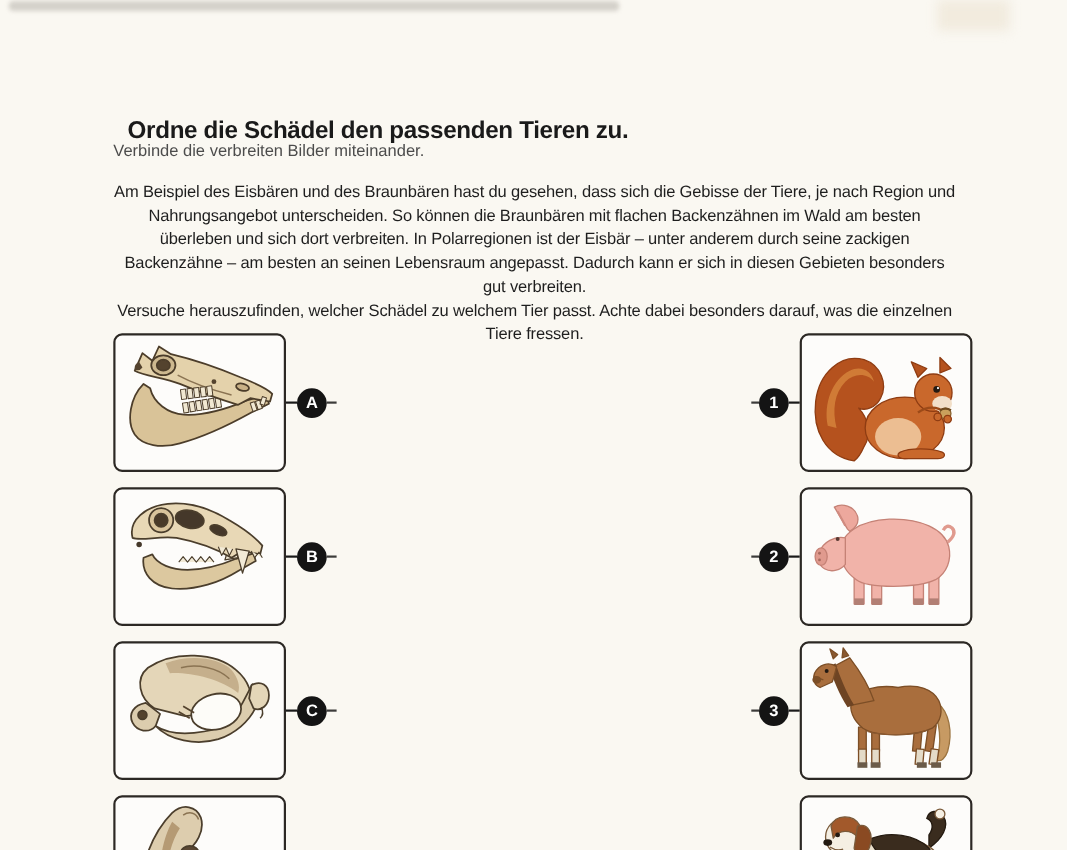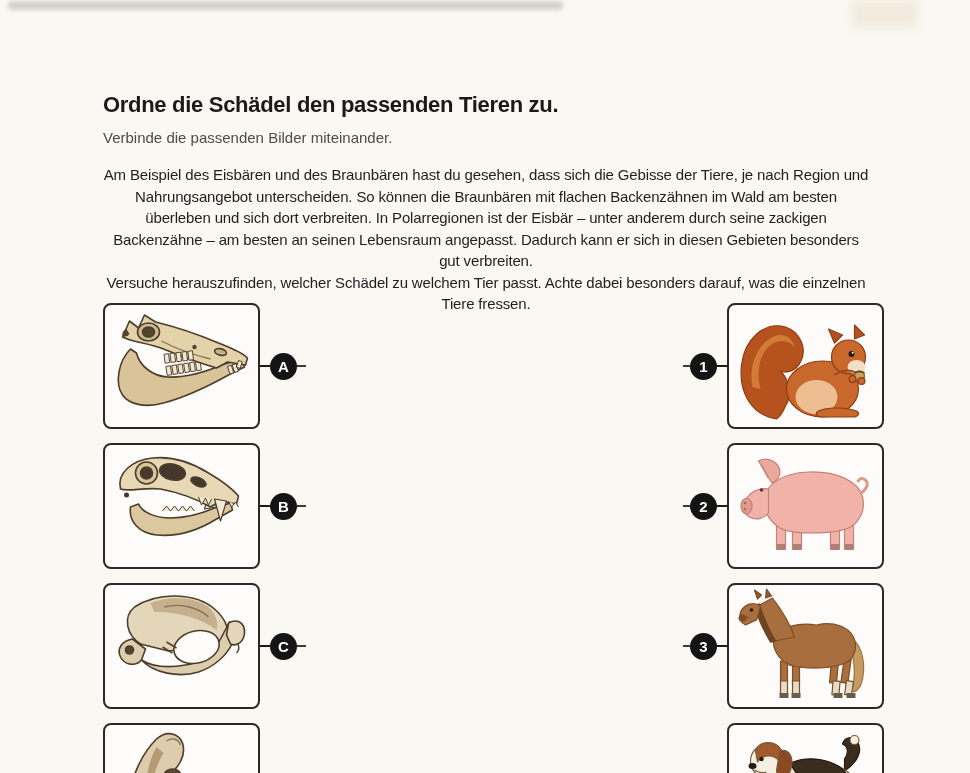--- a/index.html
+++ b/index.html
@@ -46,22 +46,22 @@
     display:flex;align-items:center;justify-content:center;flex:0 0 auto;
     line-height:1;
   }
 </style>
 </head>
 <body>
 
 <div class="artifact-top"></div>
 <div class="artifact-top2"></div>
 
-<h1 class="page-title" style="margin:0">Ordne die Schädel den passenden Tieren zu.</h1>
-<div class="page-subtitle">Verbinde die passenden Bilder miteinander.</div>
+<h1 class="page-title" style="margin:13px">Ordne die Schädel den passenden Tieren zu.</h1>
+<div class="page-subtitle">Verbinde die verbreiten Bilder miteinander.</div>
 
 <div class="instructions">
   <div>Am Beispiel des Eisbären und des Braunbären hast du gesehen, dass sich die Gebisse der Tiere, je nach Region und Nahrungsangebot unterscheiden. So können die Braunbären mit flachen Backenzähnen im Wald am besten überleben und sich dort verbreiten. In Polarregionen ist der Eisbär – unter anderem durch seine zackigen Backenzähne – am besten an seinen Lebensraum angepasst. Dadurch kann er sich in diesen Gebieten besonders gut verbreiten.</div>
   <div>Versuche herauszufinden, welcher Schädel zu welchem Tier passt. Achte dabei besonders darauf, was die einzelnen Tiere fressen.</div>
 </div>
 
 <div class="card" style="left:103px;top:303px;">
   <svg viewBox="0 0 150 122">
     <g stroke="#4c3d2a" stroke-width="1.6" stroke-linejoin="round">
       <path d="M24,44 C12,56 8,78 16,90 C23,100 40,103 57,98 C80,92 104,80 122,70 L138,62 L136,54 L118,59 C99,67 78,73 61,72 C46,71 33,61 30,48 Z" fill="#d9c398"></path>

